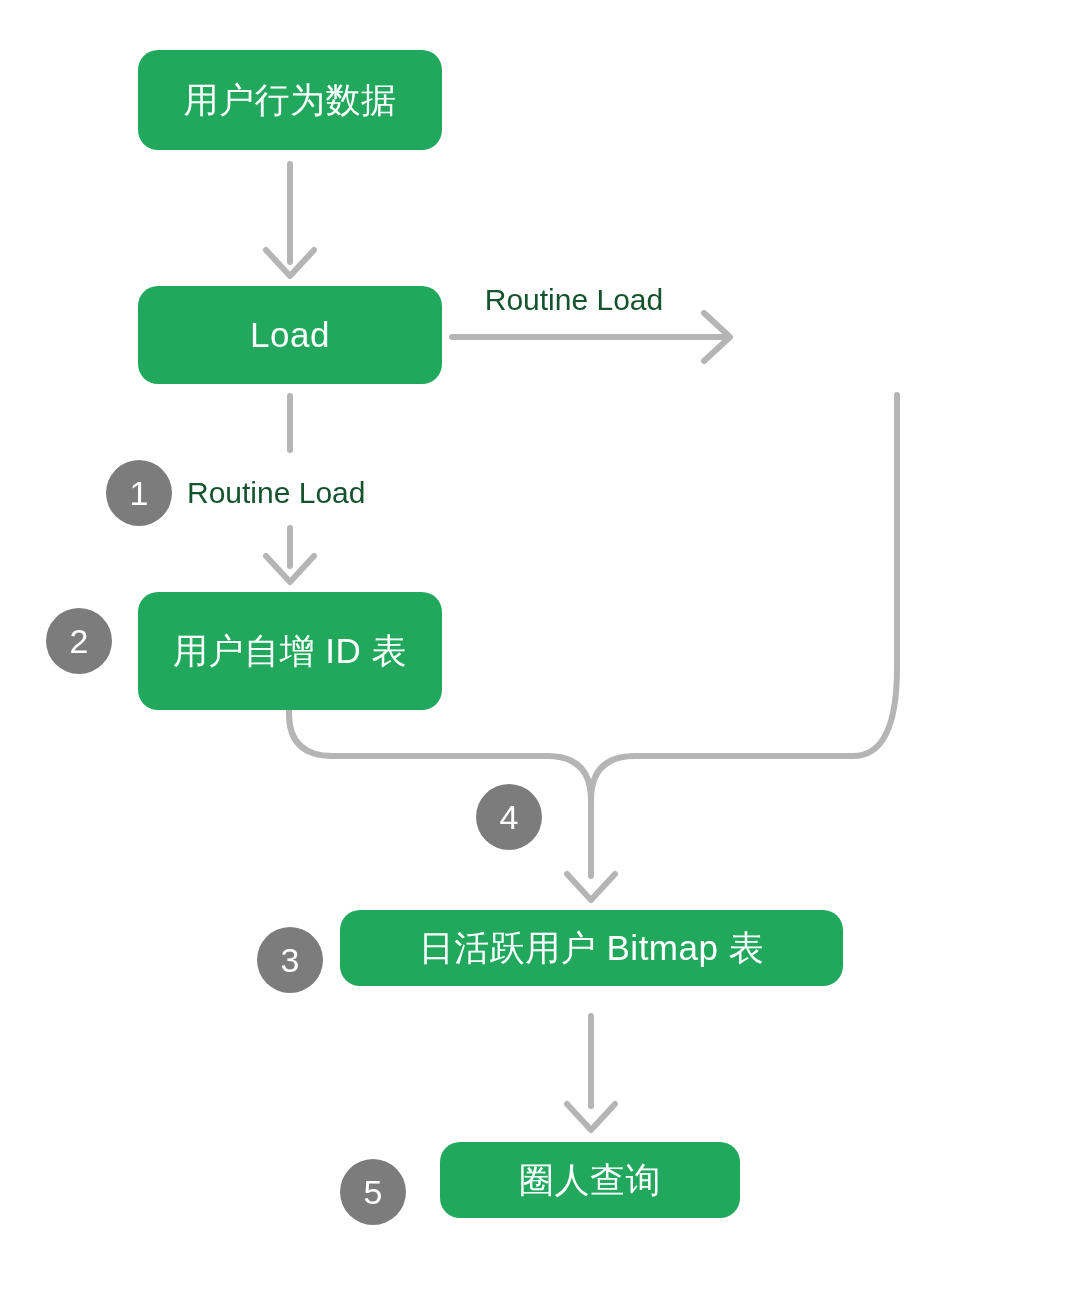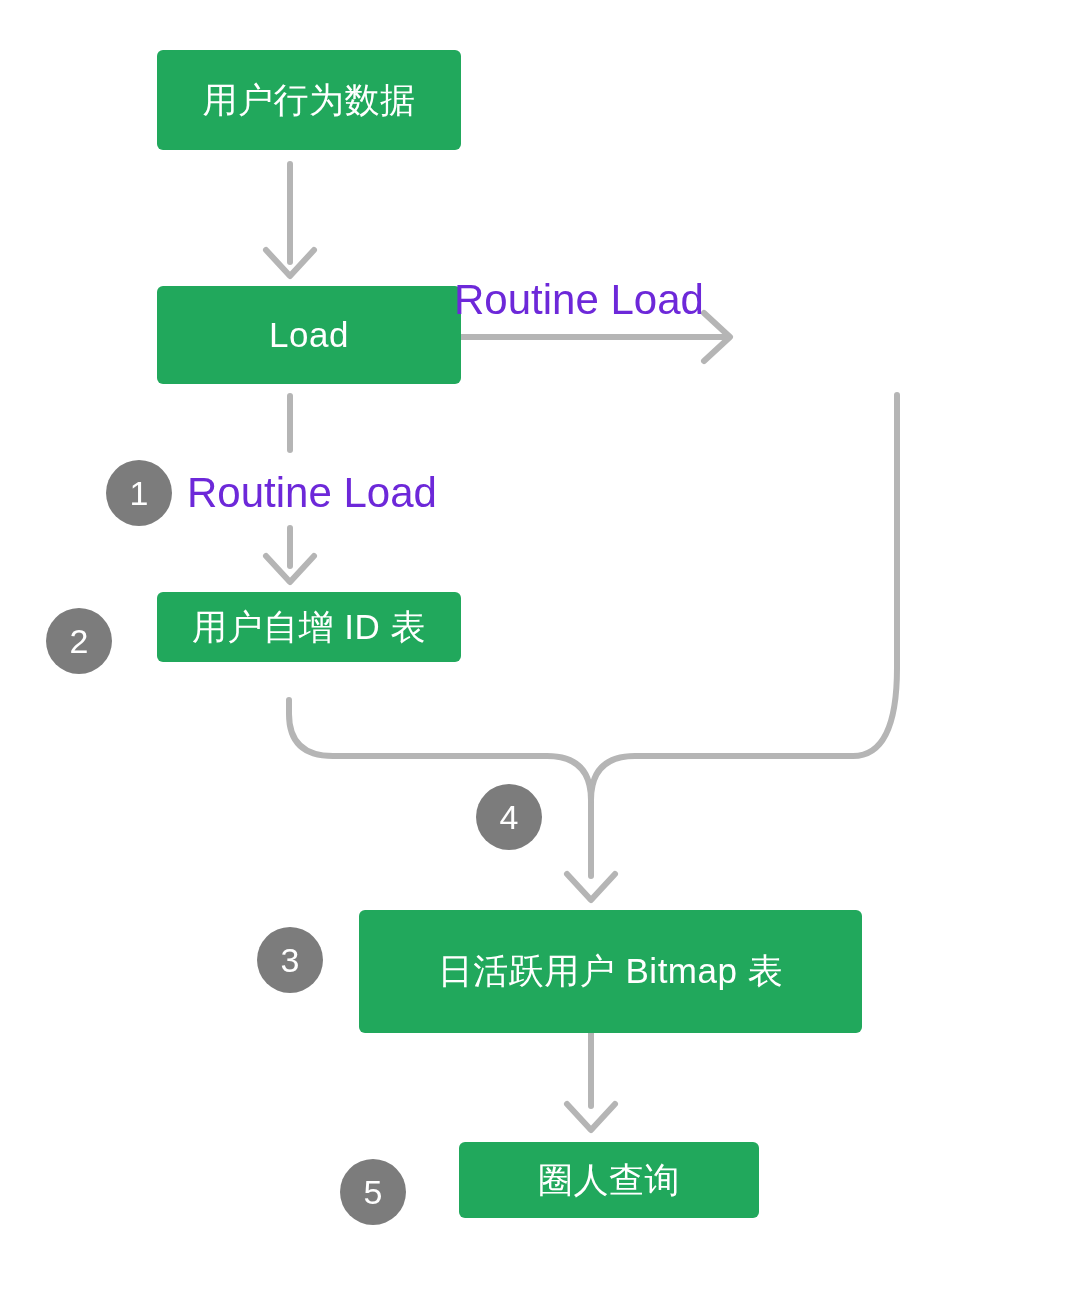--- a/index.html
+++ b/index.html
@@ -29,44 +29,43 @@
     stroke-linecap: round;
     stroke-linejoin: round;
   }
   .node {
     position: absolute;
     display: flex;
     align-items: center;
     justify-content: center;
     background: #21a85c;
     color: #ffffff;
-    border-radius: 6px;
+    border-radius: 20px;
     font-size: 35px;
     font-weight: 500;
     letter-spacing: 0.5px;
     white-space: nowrap;
-    margin-left: 19px;
   }
   .badge {
     position: absolute;
     width: 66px;
     height: 66px;
     border-radius: 50%;
     background: #7c7c7c;
     color: #ffffff;
     display: flex;
     align-items: center;
     justify-content: center;
     font-size: 34px;
     font-weight: 500;
   }
   .edge-label {
     position: absolute;
-    color: #6d28d9;
-    font-size: 42px;
+    color: #14532d;
+    font-size: 30px;
     font-weight: 500;
     white-space: nowrap;
     line-height: 38px;
   }
   .edge-label.centered {
     text-align: center;
   }
 </style>
 </head>
 <body>
@@ -92,23 +91,23 @@
 
     <path d="M 591 1016 L 591 1106"></path>
     <path d="M 567 1104 L 591 1130 L 615 1104"></path>
   </svg>
 
   <div class="node" style="left:138px; top:50px; width:304px; height:100px;">用户行为数据</div>
 
   <div class="node" style="left:138px; top:286px; width:304px; height:98px;">Load</div>
 
 
-  <div class="node" style="left:138px; top:592px; width:304px; height:70px;">用户自增 ID 表</div>
+  <div class="node" style="left:138px; top:592px; width:304px; height:118px;">用户自增 ID 表</div>
 
-  <div class="node" style="left:340px; top:910px; width:503px; height:123px;">日活跃用户 Bitmap 表</div>
+  <div class="node" style="left:340px; top:910px; width:503px; height:76px;">日活跃用户 Bitmap 表</div>
 
   <div class="node" style="left:440px; top:1142px; width:300px; height:76px;">圈人查询</div>
 
   <div class="edge-label centered" style="left:454px; top:281px; width:240px;">Routine Load</div>
 
   <div class="edge-label" style="left:187px; top:474px;">Routine Load</div>
 
   <div class="badge" style="left:106px; top:460px;">1</div>
 
   <div class="badge" style="left:46px; top:608px;">2</div>

